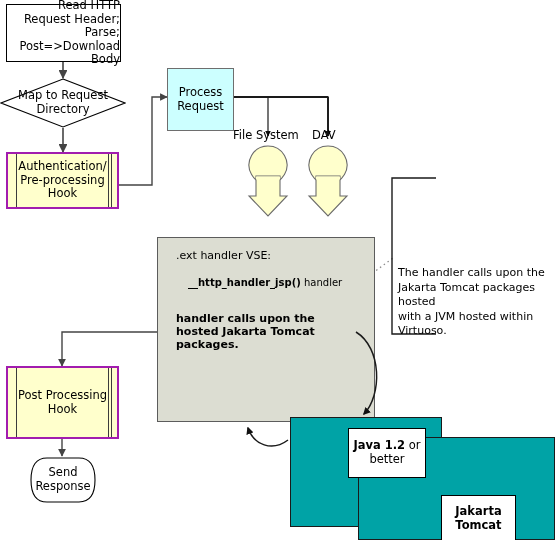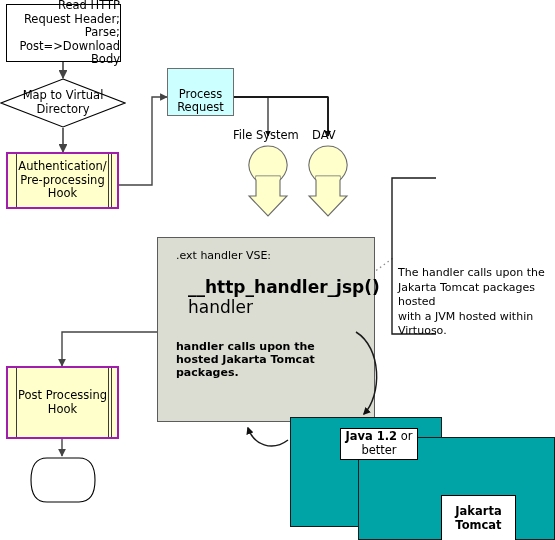--- a/index.html
+++ b/index.html
@@ -93,21 +93,21 @@
   .note {
     position: absolute;
     font-size: 11px;
     color: #000000;
     line-height: 1.32;
     text-align: left;
     white-space: pre-line;
   }
   .mono-bold { font-weight: bold; }
   .grey-head { margin: 0 0 14px 0; padding-left: 8px; }
-  .grey-mid { margin: 12px 0 24px 0; padding-left: 20px; font-size: 17px; }
+  .grey-mid { margin: 12px 0 24px 0; padding-left: 20px; font-size: 10px; }
   .grey-foot { margin: 0; padding-left: 8px; font-weight: bold; }
   .z1 { z-index: 3; }
   .z2 { z-index: 5; }
   .z3 { z-index: 7; }
   .z4 { z-index: 9; }
 </style>
 </head>
 <body>
 
 <div id="canvas">
@@ -194,73 +194,75 @@
     <span style="white-space:pre-line;">Read HTTP
 Request Header;
 Parse;
 Post=&gt;Download Body</span>
   </div>
 
   <div class="node z1" style="left:0px; top:78px; width:126px; height:50px; overflow:visible;">
     <svg width="126" height="50" style="position:absolute; left:0; top:0;">
       <polygon points="63,1 125,25 63,49 1,25" fill="#ffffff" stroke="#000000" stroke-width="1.1"></polygon>
     </svg>
-    <span style="position:relative; white-space:pre-line; font-size:11.5px;">Map to Virtual
+    <span style="position:relative; white-space:pre-line; font-size:11.5px;">Map to Request
 Directory</span>
   </div>
 
   <div class="node hook z1" style="left:6px; top:152px; width:113px; height:57px; position:absolute;">
     <span class="bar l"></span>
     <span class="bar r"></span>
     <span class="bar r2"></span>
     <span style="white-space:pre-line; position:relative;">Authentication/
 Pre-processing
 Hook</span>
   </div>
 
-  <div class="node box-blue z1" style="left:167px; top:68px; width:67px; height:48px;align-items:flex-end;">
+  <div class="node box-blue z1" style="left:167px; top:68px; width:67px; height:63px;">
     <span style="white-space:pre-line;">Process
 Request</span>
   </div>
 
   <div class="edge-label z1" style="left:233px; top:128px;text-align:center;">File System</div>
   <div class="edge-label z1" style="left:312px; top:128px;">DAV</div>
 
   <div class="node box-grey z2" style="left:157px; top:237px; width:218px; height:185px; padding:12px 10px;">
     <p class="grey-head">.ext handler VSE:</p>
     <p class="grey-mid"><span class="mono-bold">__http_handler_jsp()</span><span> handler</span></p>
     <p class="grey-foot" style="white-space:pre-line;">handler calls upon the
 hosted Jakarta Tomcat packages.</p>
   </div>
 
   <div class="node box-teal z3" style="left:290px; top:417px; width:152px; height:110px;"></div>
 
   <div class="node box-teal z3" style="left:358px; top:437px; width:197px; height:103px;"></div>
 
-  <div class="node box-white-label z4" style="left:340px; top:428px; width:78px; height:32px;">
+  <div class="node box-white-label z4" style="left:348px; top:428px; width:78px; height:50px;">
     <span><b>Java 1.2</b><span> or</span><br><span>better</span></span>
   </div>
 
   <div class="node box-white-label z4" style="left:441px; top:495px; width:75px; height:47px; font-weight:bold;">
     <span style="white-space:pre-line;">Jakarta
 Tomcat</span>
   </div>
 
   <div class="node hook z3" style="left:6px; top:366px; width:113px; height:73px; position:absolute;">
     <span class="bar l"></span>
     <span class="bar r"></span>
     <span class="bar r2"></span>
     <span style="white-space:pre-line; position:relative;">Post Processing
 Hook</span>
   </div>
 
   <div class="node z3" style="left:29px; top:456px; width:68px; height:48px;">
     <svg width="68" height="48" style="position:absolute; left:0; top:0;">
       <path d="M18,2 L50,2 Q66,2 66,24 Q66,46 50,46 L18,46 Q2,46 2,24 Q2,2 18,2 Z" fill="#ffffff" stroke="#000000" stroke-width="1.1"></path>
     </svg>
+    <span style="position:relative; white-space:pre-line; font-size:11.5px;">Send
+Response</span>
   </div>
 
   <div class="node z4" style="left:390px; top:176px; width:165px; height:160px; display:block;">
     <svg width="165" height="160" style="position:absolute; left:0; top:0;">
       <polyline points="46,2 2,2 2,158 46,158" fill="none" stroke="#1a1a1a" stroke-width="1.4"></polyline>
     </svg>
     <div class="note" style="left:8px; top:90px; width:162px;">The handler calls upon the
 Jakarta Tomcat packages hosted
 with a JVM hosted within
 Virtuoso.</div>

